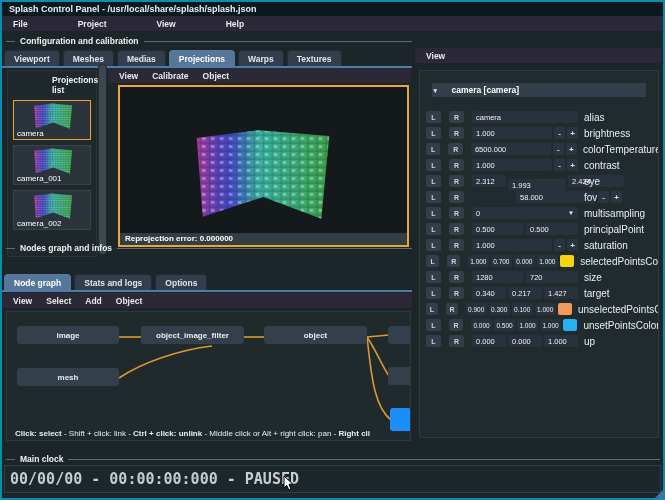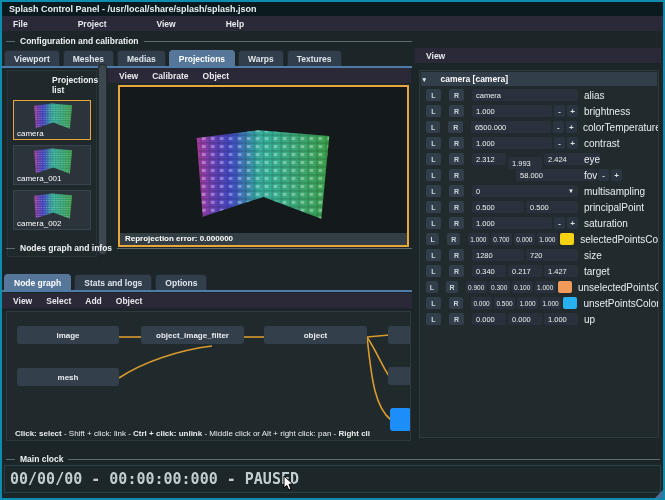--- a/index.html
+++ b/index.html
@@ -26,21 +26,21 @@
   .vscroll-thumb{position:absolute;inset:1px;background:#3c474f;border-radius:4px;}
   .viewport{position:absolute;left:116px;top:83px;width:291px;height:162px;border:2px solid #e9a63a;background:#14191b;}
   .viewport svg{position:absolute;inset:0;width:100%;height:100%;}
   .vp-status{position:absolute;left:0;right:0;bottom:0;height:12px;background:#333e44;color:#fff;font-weight:bold;font-size:8px;line-height:12px;padding-left:5px;}
   .node-canvas{position:absolute;left:4px;top:309px;width:405px;height:130px;background:#20292c;border:1px solid #2c3a3e;overflow:hidden;padding-left:16px;}
   .gnode{position:absolute;height:18px;background:#343f4c;border-radius:3px;color:#e9edf0;font-weight:bold;font-size:8px;display:flex;align-items:center;justify-content:center;}
   .edges{position:absolute;inset:0;pointer-events:none;}
   .help{position:absolute;left:8px;bottom:2px;width:394px;font-size:8px;color:#e9edf0;white-space:nowrap;overflow:hidden;}
   .help b{font-weight:bold;}
   .attrs-panel{position:absolute;left:417px;top:68px;width:240px;height:368px;background:#212b2e;border:1px solid #2c3a3e;overflow:hidden;}
-  .attr-group{height:14px;margin:1px;background:#333e4b;display:flex;align-items:center;gap:13px;font-weight:bold;font-size:8.5px;color:#fff;}
+  .attr-group{height:14px;margin:12px;background:#333e4b;display:flex;align-items:center;gap:13px;font-weight:bold;font-size:8.5px;color:#fff;}
   .tri{font-size:6.5px;color:#dfe6ec;}
   .attr-row{display:flex;align-items:center;height:16px;padding-left:6px;}
   .lr{width:15px;height:12px;background:#333e4b;border-radius:2px;color:#ccd5dc;font-weight:bold;font-size:7px;display:flex;align-items:center;justify-content:center;margin-right:8px;}
   .fields{width:106px;display:flex;gap:2px;align-items:center;margin-right:6px;flex:none;}
   .field{height:12px;background:#29313c;border-radius:2px;color:#eef2f4;font-size:7.5px;display:flex;align-items:center;padding-left:4px;overflow:hidden;flex:none;}
   .field .caret{margin-left:auto;margin-right:4px;font-size:6px;color:#e8edf0;}
   .stepper{width:11px;height:12px;background:#2b3541;border-radius:2px;color:#dbe2e8;font-weight:bold;font-size:8px;display:flex;align-items:center;justify-content:center;flex:none;}
   .swatch{width:14px;height:12px;border-radius:2px;flex:none;}
   .attr-label{font-size:10px;color:#e8edf0;white-space:nowrap;overflow:hidden;}
   .clock-box{position:absolute;left:2px;top:463px;width:657px;height:28px;background:#1d272a;border:1px solid #254248;}
@@ -237,21 +237,21 @@
             <div class="stepper">-</div>
             <div class="stepper">+</div>
           </div>
           <span class="attr-label">contrast</span>
         </div>
         <div class="attr-row">
           <div class="lr">L</div>
           <div class="lr">R</div>
           <div class="fields">
             <div class="field" style="width: 34px;">2.312</div>
-            <div class="field" style="width: 34px; margin-top: 8px;">1.993</div>
+            <div class="field" style="width: 58px; margin-top: 8px;">1.993</div>
             <div class="field" style="width: 56px;">2.424</div>
           </div>
           <span class="attr-label">eye</span>
         </div>
         <div class="attr-row">
           <div class="lr">L</div>
           <div class="lr">R</div>
           <div class="fields">
             <div class="field" style="width: 80px; margin-left: 44px;">58.000</div>
             <div class="stepper">-</div>

